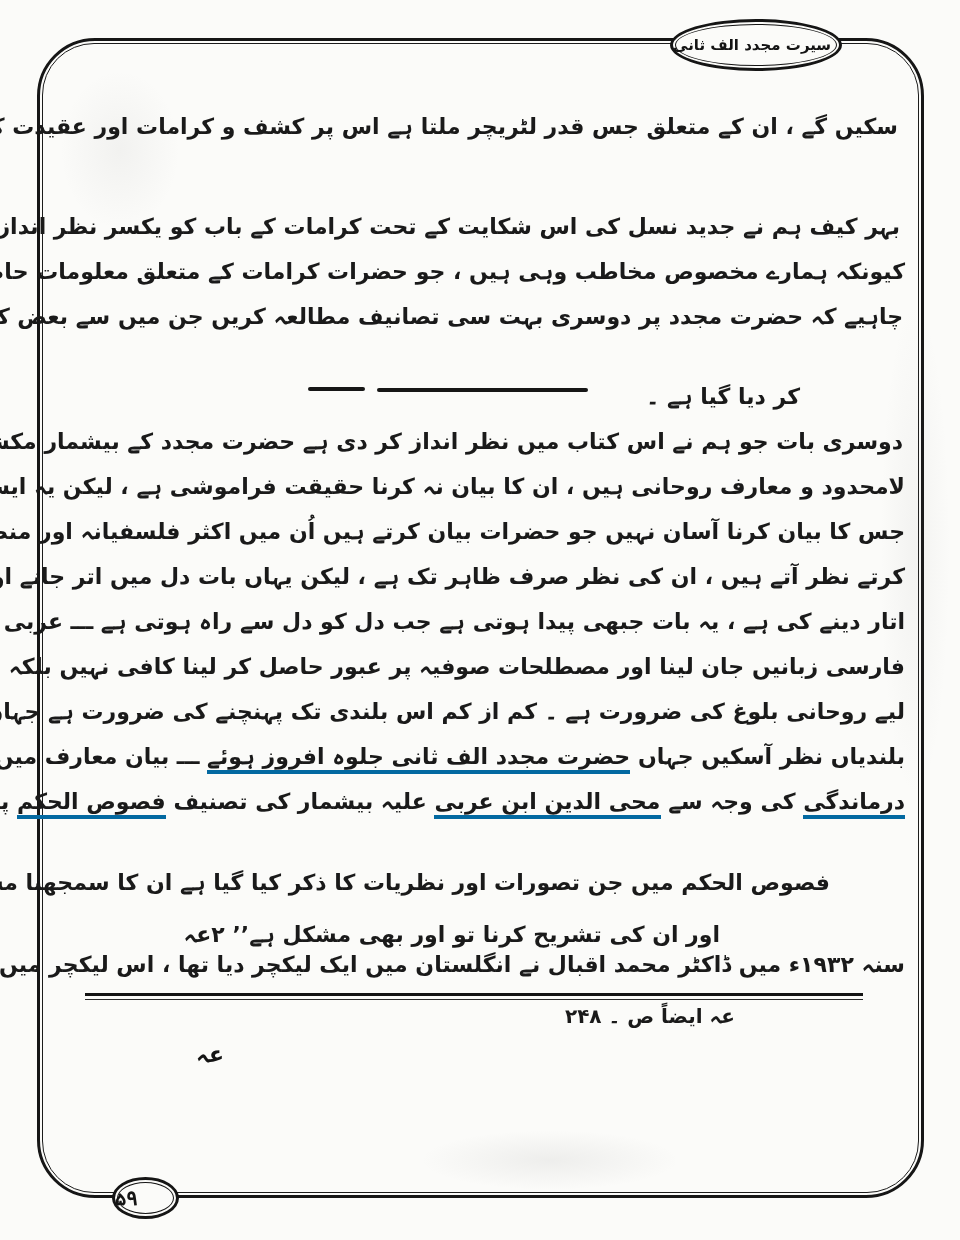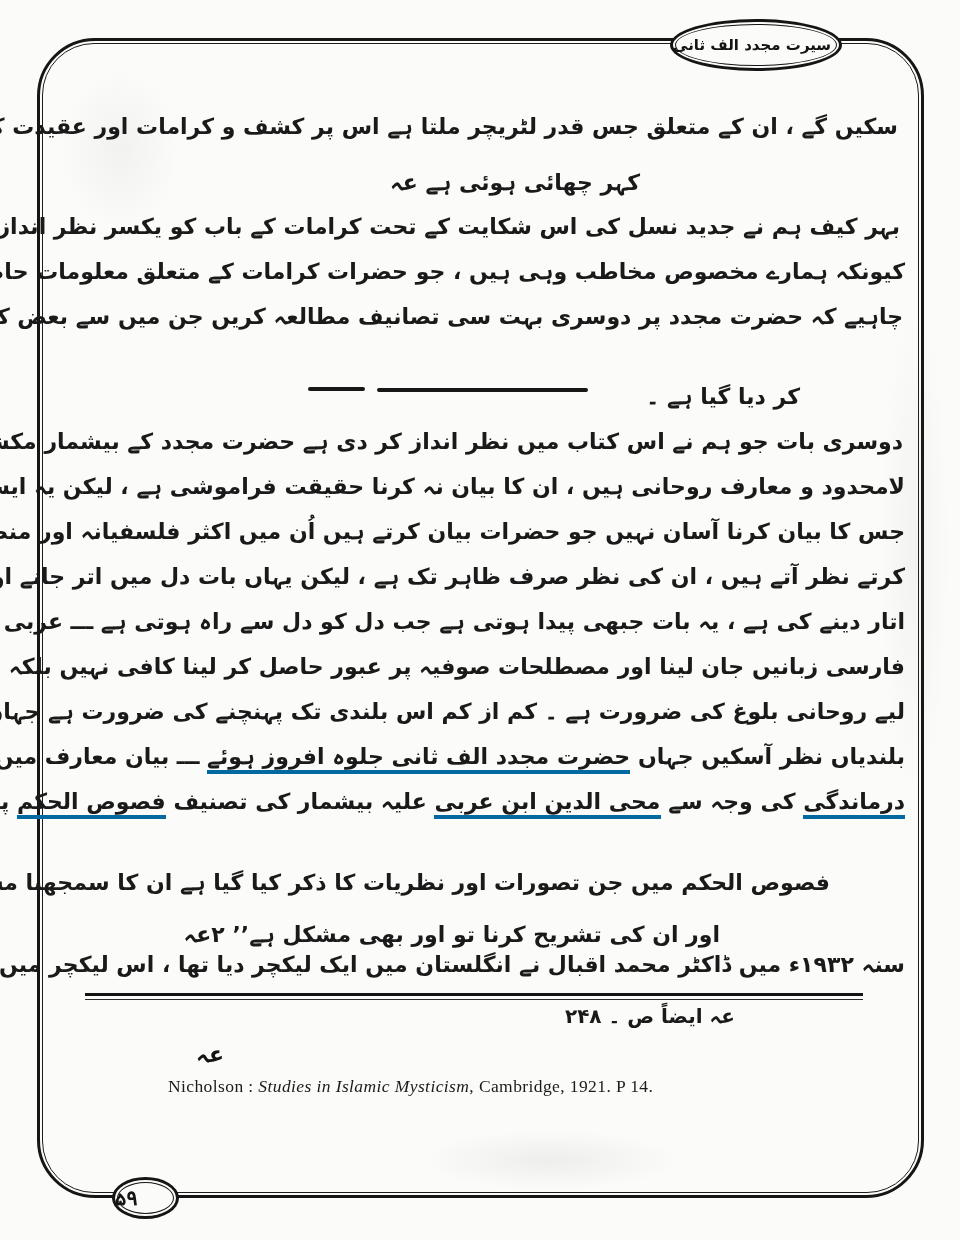--- a/index.html
+++ b/index.html
@@ -80,21 +80,20 @@
   <div class="frame">
     <div class="frame-inner"></div>
   </div>
 
   <div class="cartouche title-cart">
     <div class="inner"></div>
     <span class="txt">سیرت مجدد الف ثانی</span>
   </div>
 
   <div class="u-line" style="top:112px;right:62px;">سکیں گے ، ان کے متعلق جس قدر لٹریچر ملتا ہے اس پر کشف و کرامات اور عقیدت کی</div>
-  <div class="u-line" style="top:168px;right:320px;">کہر چھائی ہوئی ہے عہ</div>
   <div class="u-line" style="top:212px;right:60px;">بہر کیف ہم نے جدید نسل کی اس شکایت کے تحت کرامات کے باب کو یکسر نظر انداز کر دیا ہے</div>
   <div class="u-line" style="top:257px;right:55px;">کیونکہ ہمارے مخصوص مخاطب وہی ہیں ، جو حضرات کرامات کے متعلق معلومات حاصل کرنا چاہیں ان کو</div>
   <div class="u-line" style="top:302px;right:57px;">چاہیے کہ حضرت مجدد پر دوسری بہت سی تصانیف مطالعہ کریں جن میں سے بعض کا ذکر کتابیات میں</div>
   <div class="u-line" style="top:342px;right:160px;margin-top:40px;">کر دیا گیا ہے ۔</div>
 
   <div class="sep" style="left:308px;top:387px;width:57px;"></div>
   <div class="sep" style="left:377px;top:388px;width:211px;"></div>
 
   <div class="u-line" style="top:427px;right:57px;">دوسری بات جو ہم نے اس کتاب میں نظر انداز کر دی ہے حضرت مجدد کے بیشمار مکشوفات اور</div>
   <div class="u-line" style="top:472px;right:55px;">لامحدود و معارف روحانی ہیں ، ان کا بیان نہ کرنا حقیقت فراموشی ہے ، لیکن یہ ایسی حقیقت ہے کہ</div>
@@ -113,20 +112,19 @@
   <div class="u-line" style="top:910px;right:240px;margin-top:10px;">اور ان کی تشریح کرنا تو اور بھی مشکل ہے’’ ۲عہ</div>
   <div class="u-line" style="top:950px;right:55px;">سنہ ۱۹۳۲ء میں ڈاکٹر محمد اقبال نے انگلستان میں ایک لیکچر دیا تھا ، اس لیکچر میں ضمناً حضرت مجدد کے</div>
 
   <div class="fn-rule-thick"></div>
   <div class="fn-rule-thin"></div>
 
   <div class="u-line" style="top:1003px;right:225px;font-size:20px;">عہ ایضاً ص ۔ ۲۴۸</div>
 
   <div class="fn-marker">عہ</div>
 
-  <div class="fn-en"><span>Nicholson : </span><span class="it">Studies in Islamic Mysticism</span><span>, Cambridge, 1921.  P 14.</span></div>
 
   <div class="cartouche num-cart">
     <div class="inner"></div>
     <span class="txt">۵۹</span>
   </div>
 
 </div>
 
 </body></html>

